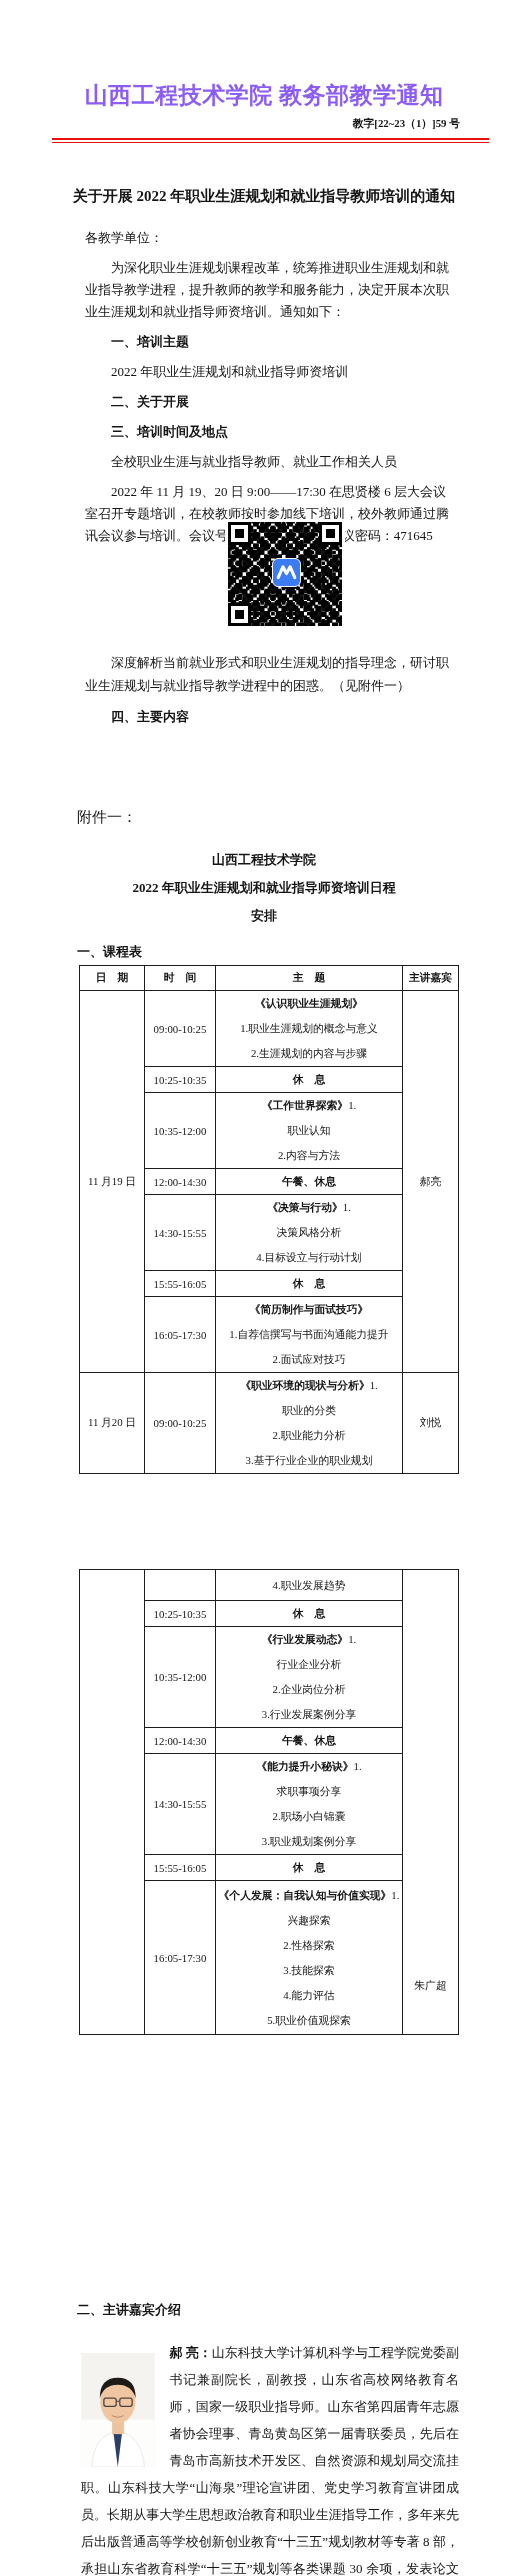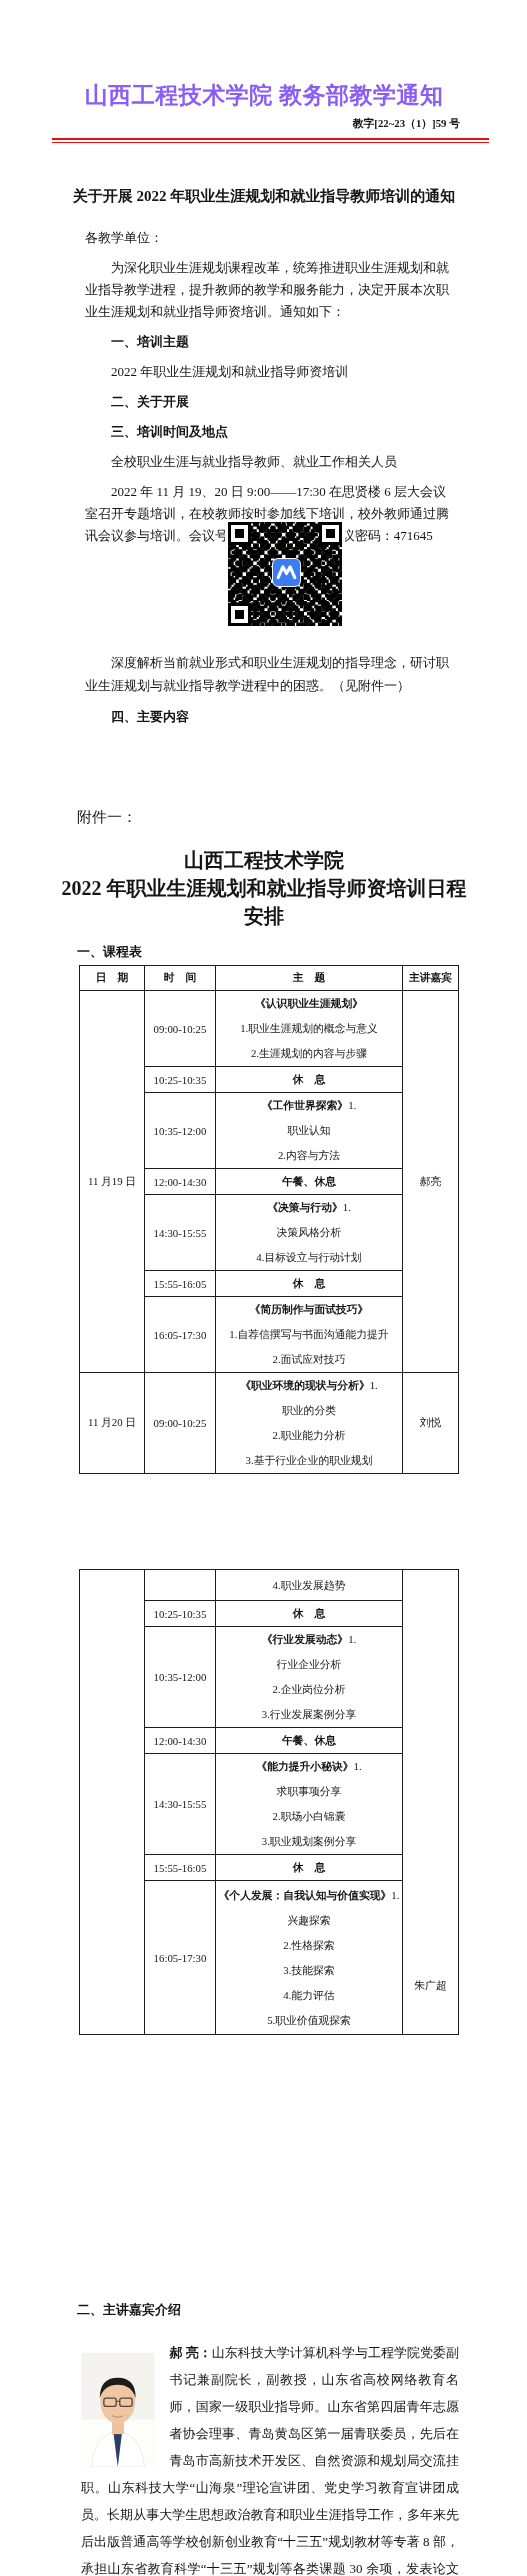--- a/index.html
+++ b/index.html
@@ -26,21 +26,21 @@
       repeating-conic-gradient(#000 0 25%, transparent 0 50%),
       repeating-conic-gradient(#111 0 25%, transparent 0 50%);
     background-size:7.2px 7.2px,11.3px 11.3px,17.5px 17.5px;
     background-position:0 0,2.6px 4.6px,5.7px 1.5px;}
   .finder{position:absolute;width:23px;height:23px;border:3.1px solid #000;background:#fff;box-sizing:border-box;}
   .finder::after{content:"";position:absolute;left:3.6px;top:3.6px;width:9.3px;height:9.3px;background:#000;}
   .qr-icon{position:absolute;left:47px;top:39px;width:27px;height:27px;background:#3b7cf5;
            border-radius:6.2px;border:1.5px solid #fff;}
   
   .attach-label{top:808px;left:77px;font-size:15px;}
-  .attach-title{top:846px;left:0;width:100%;text-align:center;font-size:20px;font-weight:bold;line-height:28px;}
+  .attach-title{top:846px;left:0;width:100%;text-align:center;font-size:13px;font-weight:bold;line-height:28px;}
   .sec-head{font-size:13px;font-weight:bold;}
   
   table.sched{position:absolute;left:79px;border-collapse:collapse;table-layout:fixed;width:379px;
               font-size:10.8px;}
   table.sched td{border:1px solid #1c1c1c;padding:0;vertical-align:middle;text-align:center;}
   td.topic{text-align:left;padding:0 2.1px 0 5.2px;margin-top:10px;}
   .tl{line-height:25px;height:25px;white-space:nowrap;overflow:hidden;}
   td.datec,td.timec,td.spk{white-space:nowrap;}
   td.spk2{vertical-align:top;}
   .spk2-inner{margin-top:367px;text-align:center;}

